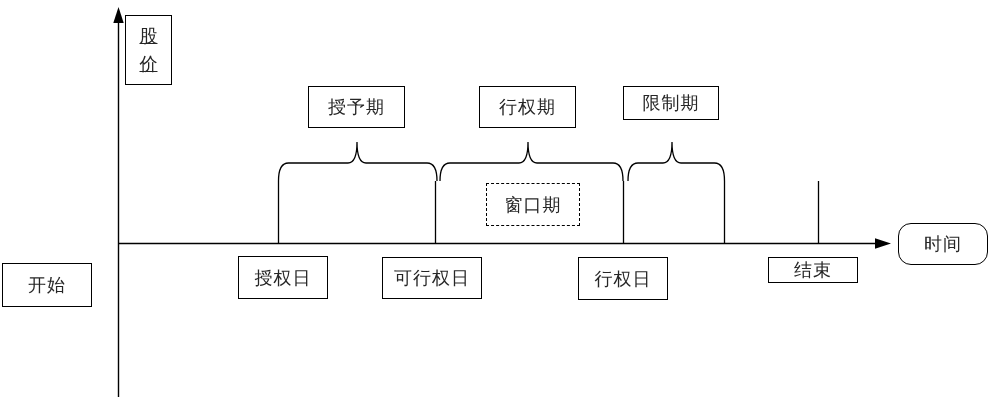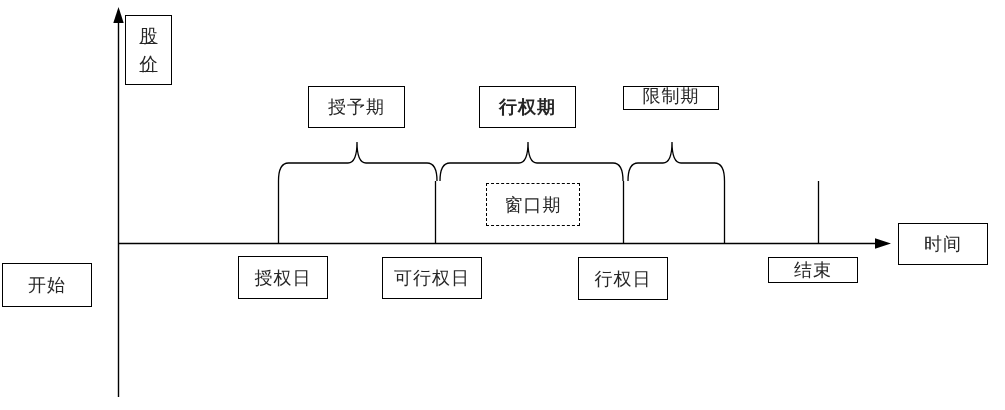--- a/index.html
+++ b/index.html
@@ -42,29 +42,29 @@
     width: 1.1em;
     text-align: center;
     word-break: break-all;
     line-height: 28px;
     letter-spacing: 0;
     text-decoration: underline;
   }
   
   .b-stock    { left: 125px; top: 15px;  width: 47px; height: 70px; }
   .b-vesting  { left: 308px; top: 86px;  width: 97px; height: 42px; }
-  .b-exerperi { left: 479px; top: 86px;  width: 97px; height: 42px; font-weight: bold; }
-  .b-restrict { left: 623px; top: 86px;  width: 96px; height: 24px; font-family: Liberation Mono, monospace; }
+  .b-exerperi { left: 479px; top: 86px;  width: 97px; height: 42px; }
+  .b-restrict { left: 623px; top: 86px;  width: 96px; height: 34px; }
   .b-window   { left: 486px; top: 183px; width: 94px; height: 43px; }
   .b-start    { left: 2px;  top: 263px; width: 90px; height: 44px; }
   .b-grant    { left: 238px; top: 256px; width: 90px; height: 43px; justify-content: center; }
   .b-exerable { left: 382px; top: 257px; width: 100px; height: 42px; }
   .b-exerdate { left: 578px; top: 257px; width: 90px; height: 43px; }
   .b-end      { left: 768px; top: 257px; width: 90px; height: 26px; }
-  .b-time     { left: 898px; top: 223px; width: 90px; height: 42px; }
+  .b-time     { left: 898px; top: 223px; width: 90px; height: 42px; border-radius: 13px; }
 </style>
 </head>
 <body>
 
 <div class="canvas">
 
   <svg class="overlay" viewBox="0 0 1005 410" xmlns="http://www.w3.org/2000/svg">
 
     <g stroke="#000000" stroke-width="1.4" fill="none">
       <line x1="118.5" y1="21" x2="118.5" y2="397"></line>

